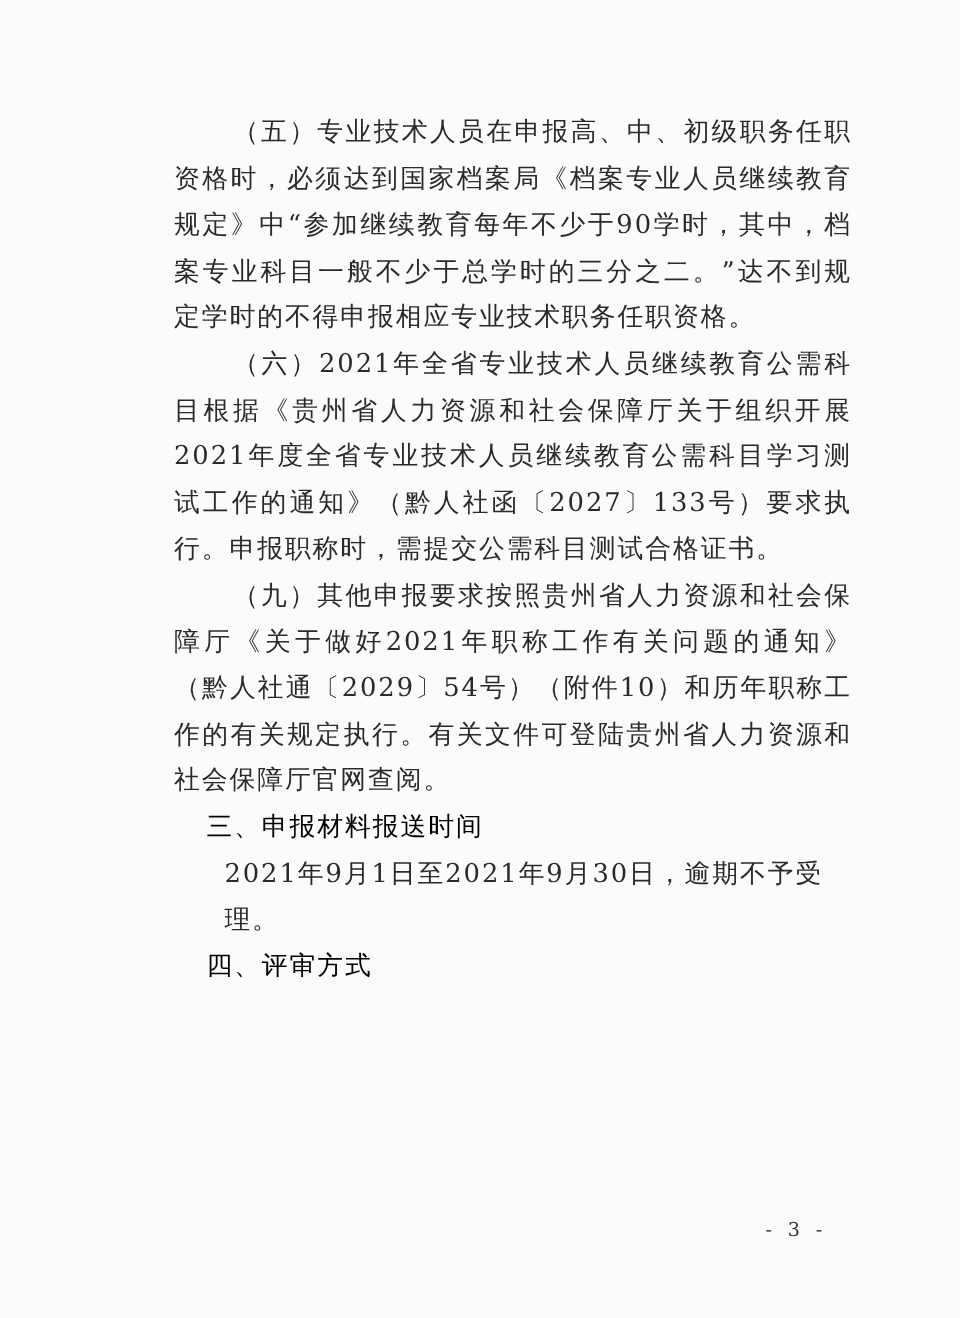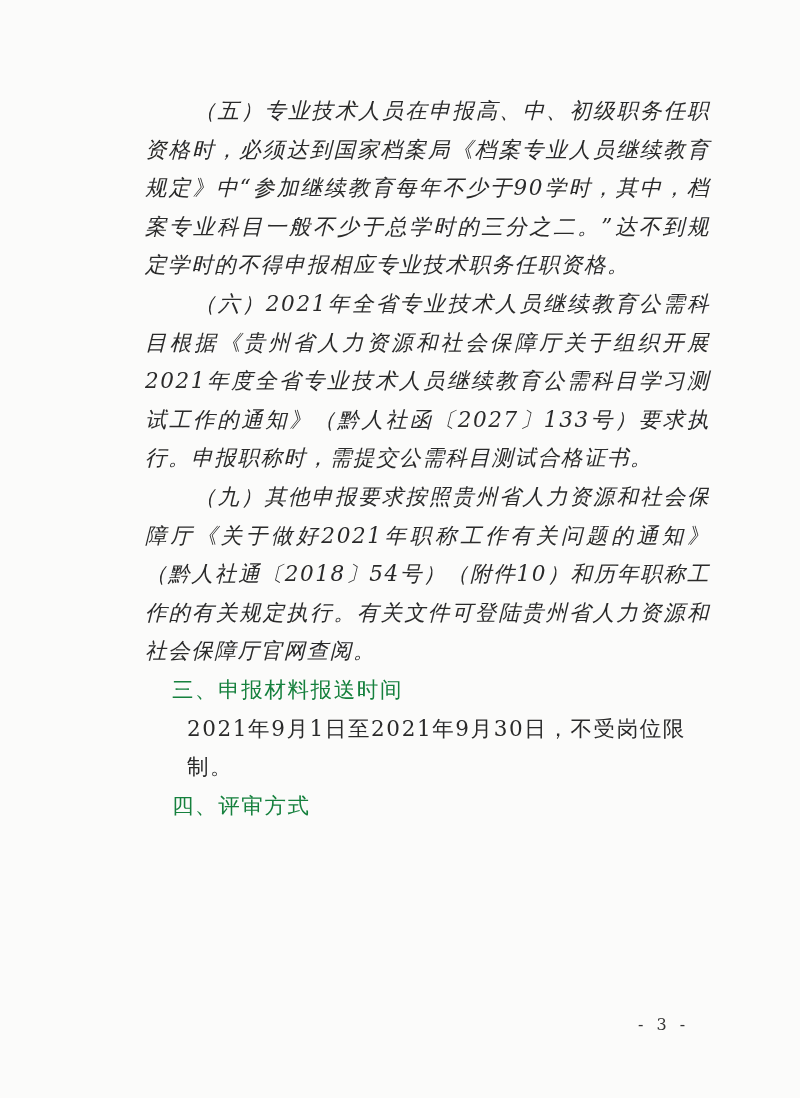--- a/index.html
+++ b/index.html
@@ -3,32 +3,32 @@
 <meta charset="utf-8">
 <style>
   html, body { margin:0; padding:0; }
   body {
     width:800px; height:1098px; background:#fbfbfa; position:relative; overflow:hidden;
     font-family: "DejaVu Serif", "Liberation Serif", serif;
     color:#2a2a2a;
   }
   .page { position:absolute; left:145px; top:92px; width:565px; }
   .para { margin:0; font-size:21.5px; line-height:38.6px; text-align:justify; text-align-last:left; letter-spacing:1.6px; }
-  .para.indent { text-indent:49px;font-style:italic; }
+  .para.indent { text-indent:49px; }
   .heading { margin:0; font-size:21.5px; line-height:38.6px; letter-spacing:1.6px; padding-left:27px;
-    font-family:"DejaVu Sans", "Liberation Sans", sans-serif; font-weight:normal; color:#15803d; }
+    font-family:"DejaVu Sans", "Liberation Sans", sans-serif; font-weight:normal; color:#000000; }
   .plain { margin:0; font-size:21.5px; line-height:38.6px; letter-spacing:1.6px; padding-left:42px; }
   .page-number { position:absolute; left:638px; top:1015px; font-size:16px; letter-spacing:4px; color:#333;
     font-family:"DejaVu Serif", serif; }
 </style>
 </head>
 <body>
 
 <div class="page">
   <p class="para indent">（五）专业技术人员在申报高、中、初级职务任职资格时，必须达到国家档案局《档案专业人员继续教育规定》中“参加继续教育每年不少于90学时，其中，档案专业科目一般不少于总学时的三分之二。”达不到规定学时的不得申报相应专业技术职务任职资格。</p>
   <p class="para indent">（六）2021年全省专业技术人员继续教育公需科目根据《贵州省人力资源和社会保障厅关于组织开展2021年度全省专业技术人员继续教育公需科目学习测试工作的通知》（黔人社函〔2027〕133号）要求执行。申报职称时，需提交公需科目测试合格证书。</p>
-  <p class="para indent">（九）其他申报要求按照贵州省人力资源和社会保障厅《关于做好2021年职称工作有关问题的通知》（黔人社通〔2018〕54号）（附件10）和历年职称工作的有关规定执行。有关文件可登陆贵州省人力资源和社会保障厅官网查阅。</p>
+  <p class="para indent">（九）其他申报要求按照贵州省人力资源和社会保障厅《关于做好2021年职称工作有关问题的通知》（黔人社通〔2029〕54号）（附件10）和历年职称工作的有关规定执行。有关文件可登陆贵州省人力资源和社会保障厅官网查阅。</p>
   <h2 class="heading">三、申报材料报送时间</h2>
-  <p class="plain">2021年9月1日至2021年9月30日，不受岗位限制。</p>
+  <p class="plain">2021年9月1日至2021年9月30日，逾期不予受理。</p>
   <h2 class="heading">四、评审方式</h2>
 </div>
 
 <div class="page-number">- 3 -</div>
 
 </body></html>

